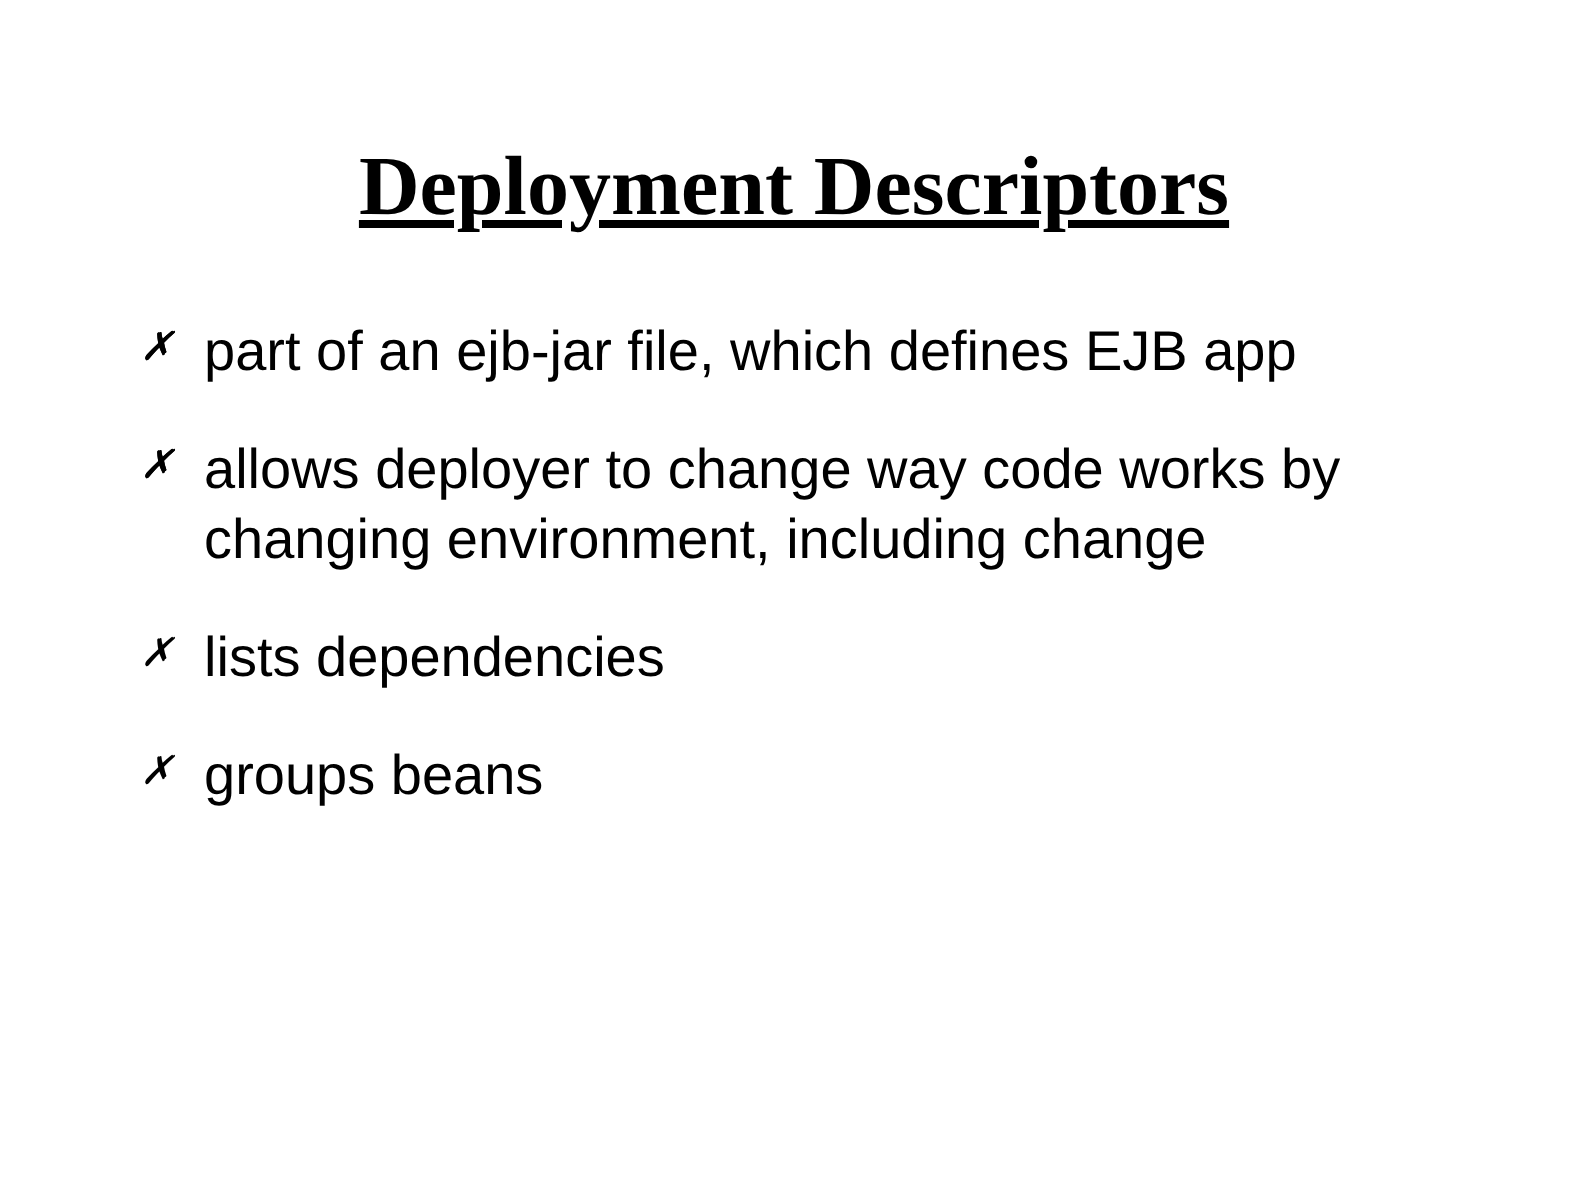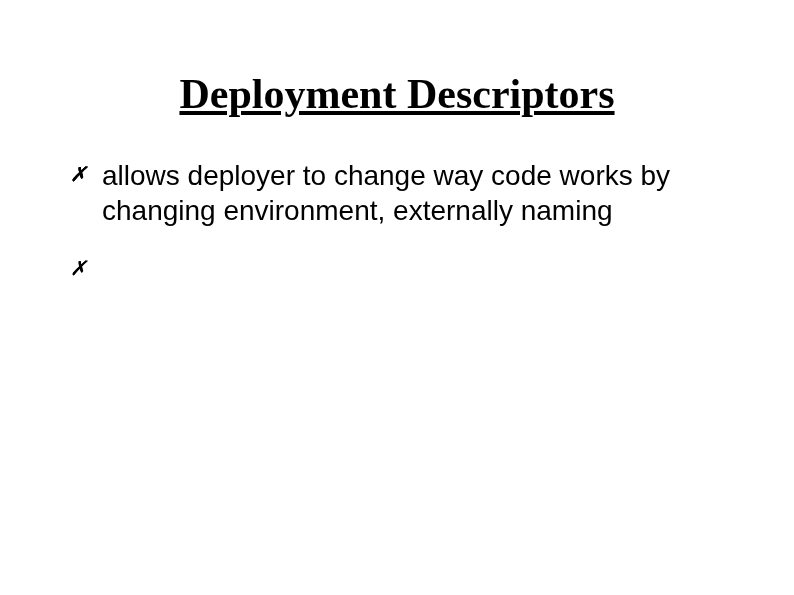--- a/index.html
+++ b/index.html
@@ -51,28 +51,31 @@
 <body>
 
 <div class="slide">
   <h1 class="title">Deployment Descriptors</h1>
   <ul class="bullets">
     <li>
       <span class="marker">✗</span>
     </li>
     <li>
       <span class="marker">✗</span>
+      <span>part of an ejb-jar file, which defines EJB app</span>
     </li>
     <li>
       <span class="marker">✗</span>
     </li>
     <li>
       <span class="marker">✗</span>
-      <span>allows deployer to change way code works by changing environment, externally naming</span>
+      <span>allows deployer to change way code works by changing environment, including change</span>
     </li>
     <li>
       <span class="marker">✗</span>
+      <span>lists dependencies</span>
     </li>
     <li>
       <span class="marker">✗</span>
+      <span>groups beans</span>
     </li>
   </ul>
 </div>
 
 </body></html>

